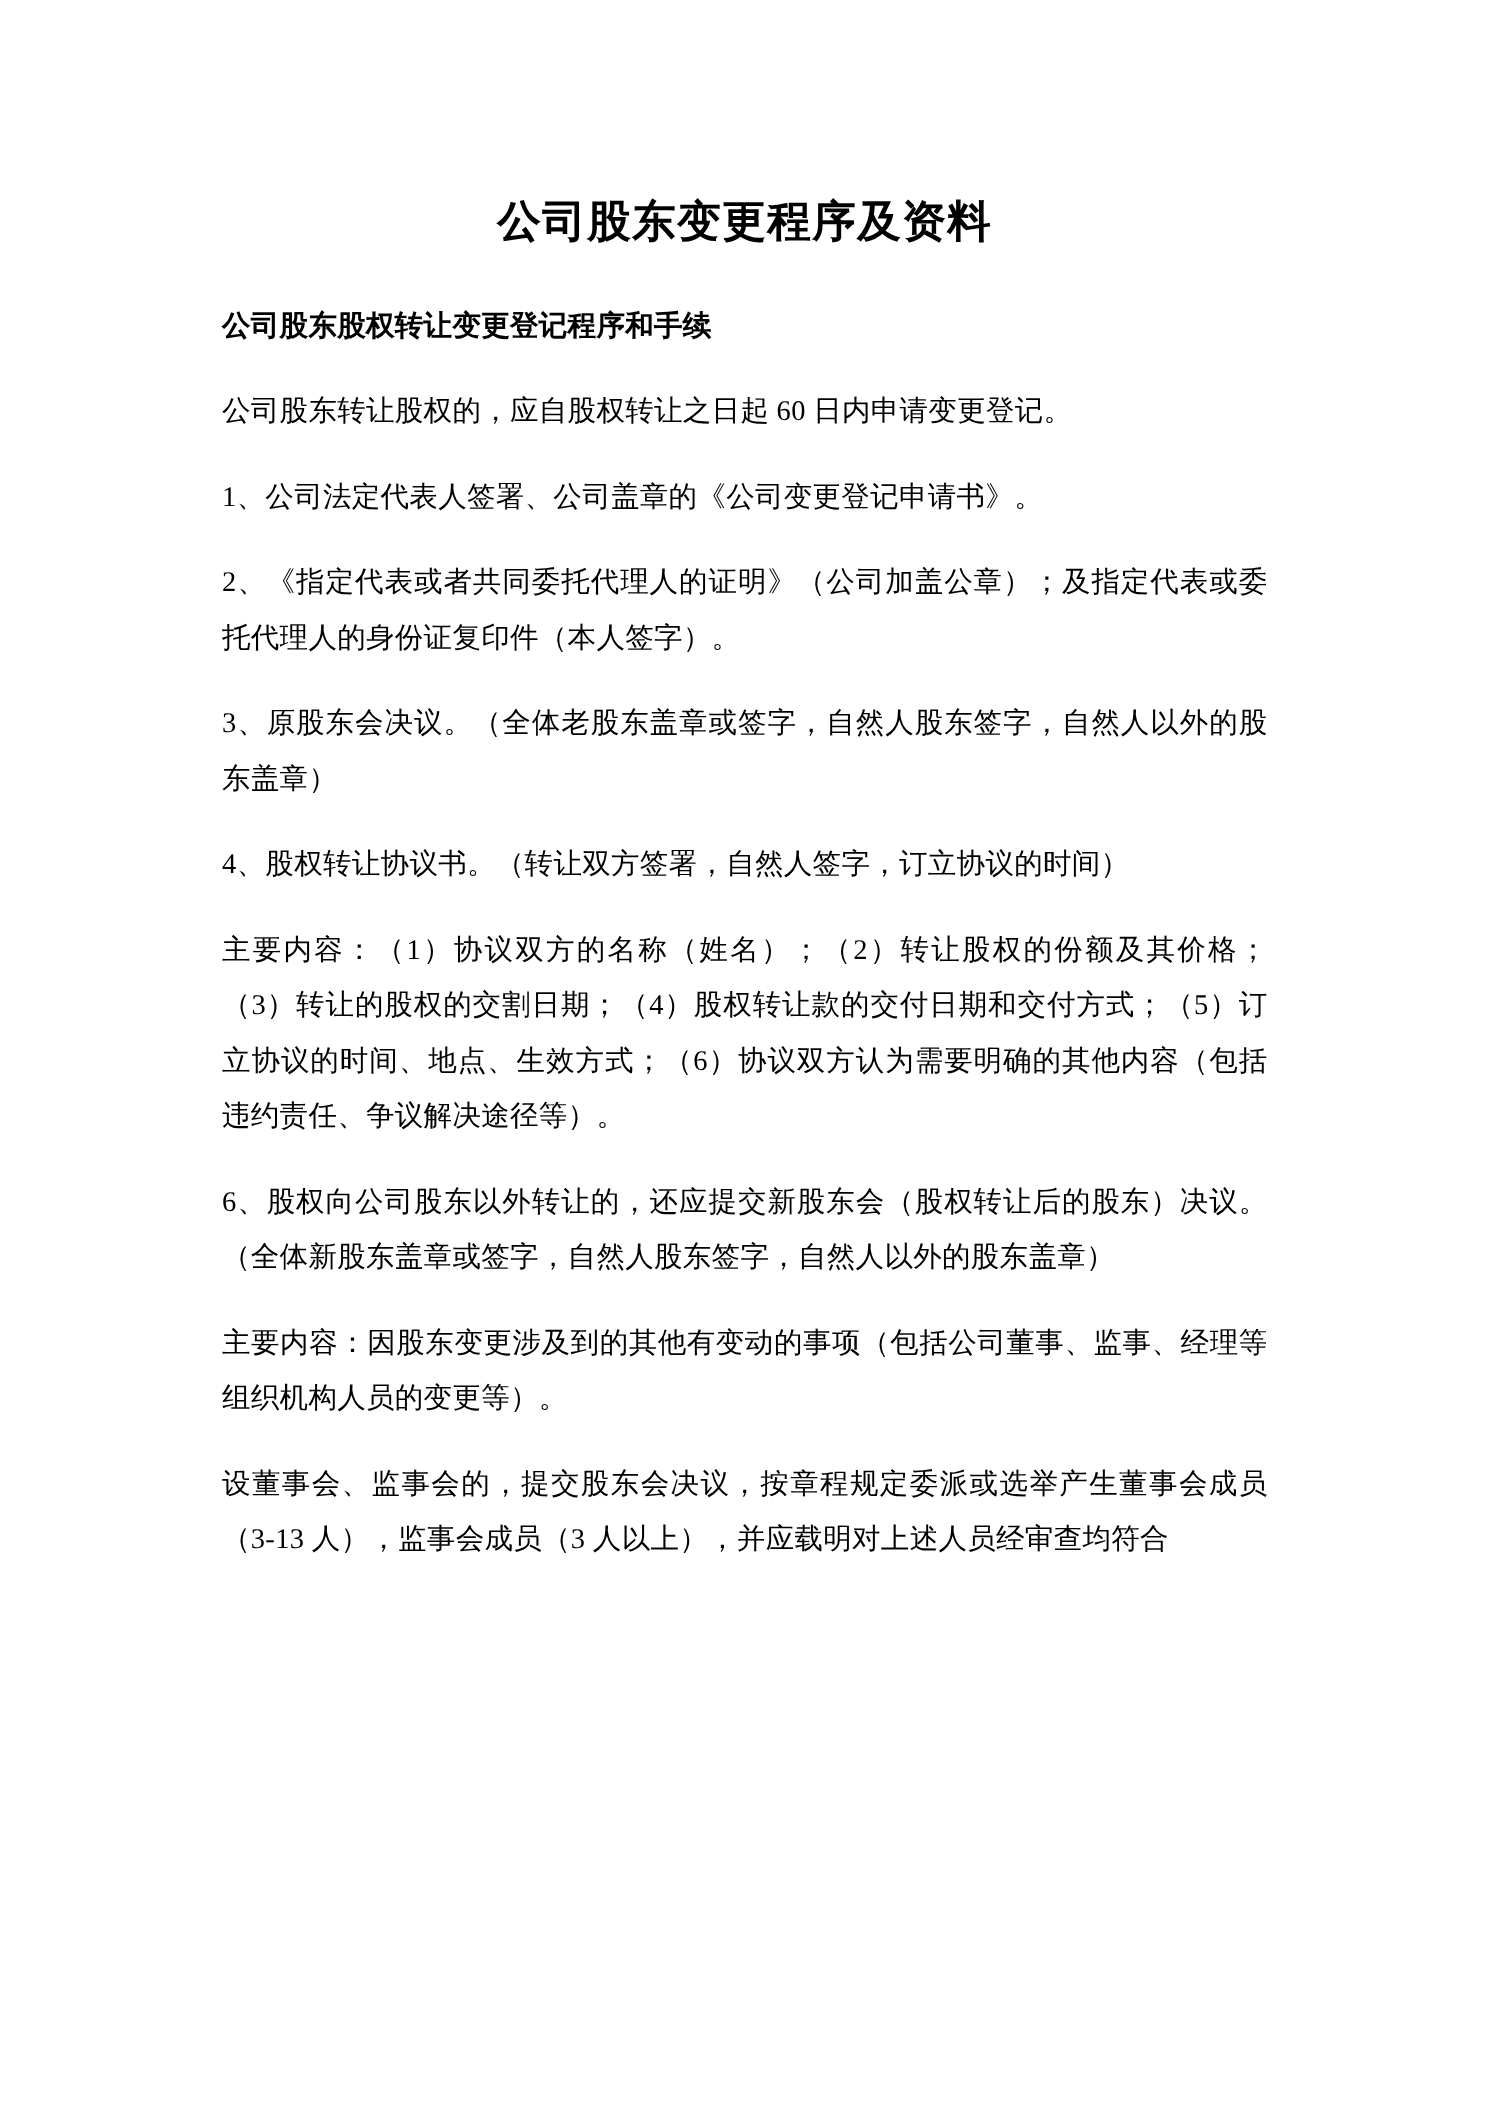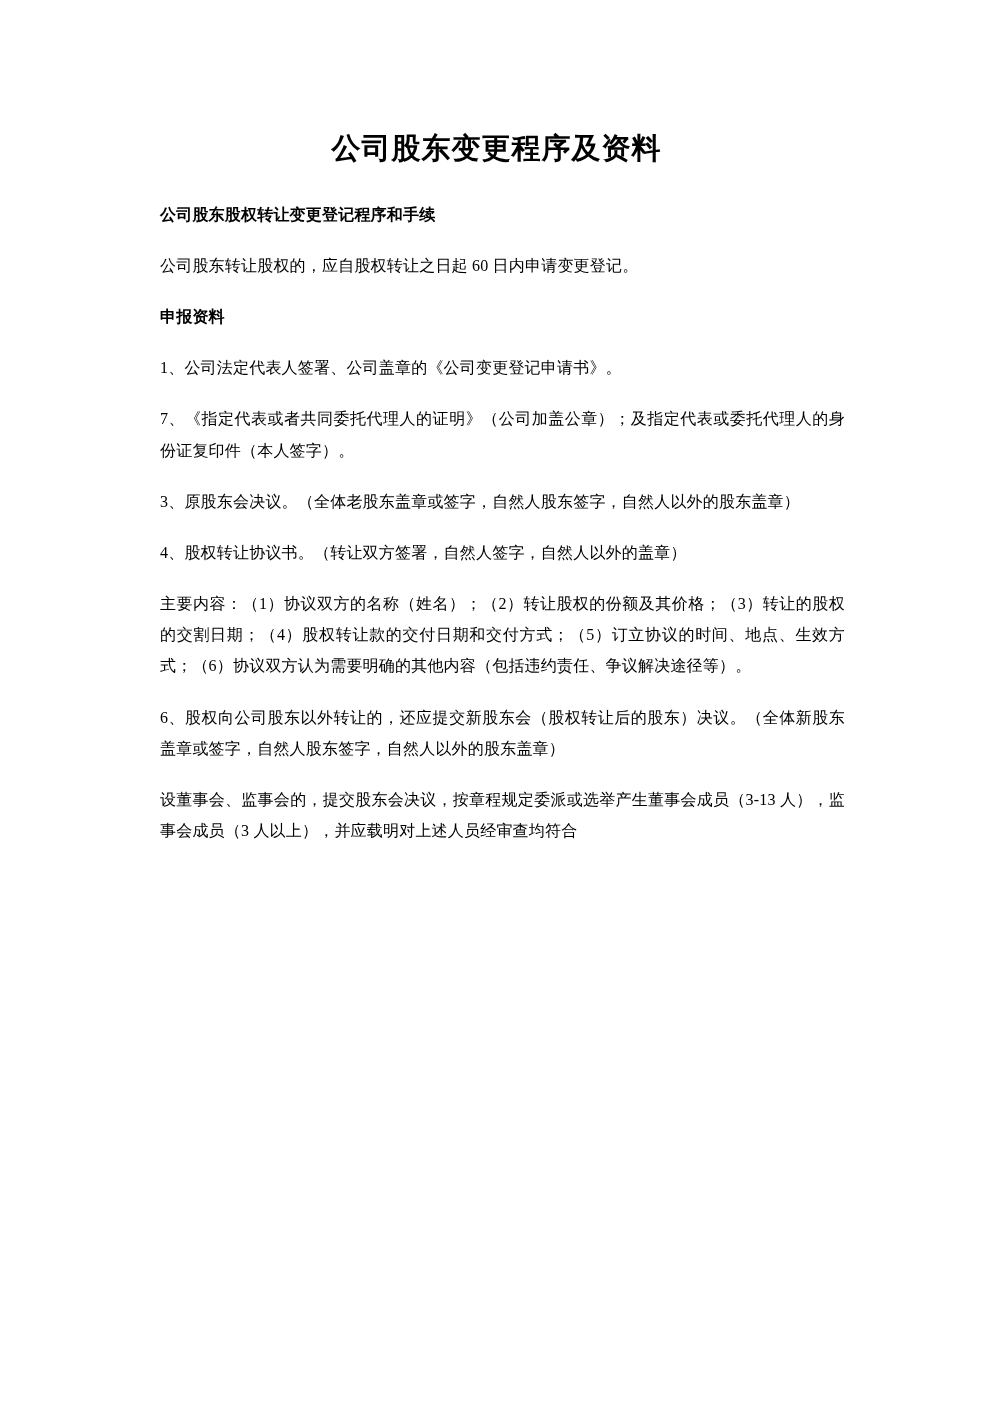--- a/index.html
+++ b/index.html
@@ -23,23 +23,23 @@
   }
   .doc-title {
     text-align: center;
     font-size: 29px;
     font-weight: bold;
     letter-spacing: 1px;
     margin: 18px 0 30px 0;
     line-height: 1.4;
   }
   p.para {
-    font-size: 16px;
+    font-size: 19px;
     line-height: 1.95;
-    margin: 0 0 20px 12px;
+    margin: 0 0 20px 0;
     text-align: justify;
     letter-spacing: 0.2px;
   }
   p.bold {
     font-weight: bold;
   }
   p.red {
     color: #000000;
   }
   .b {
@@ -50,35 +50,35 @@
 <body>
 
 <div class="page">
 
   <h1 class="doc-title">公司股东变更程序及资料</h1>
 
   <p class="para bold">公司股东股权转让变更登记程序和手续</p>
 
   <p class="para">公司股东转让股权的，应自股权转让之日起 60 日内申请变更登记。</p>
 
-  <p class="para bold">申报资料</p>
 
   <p class="para">1、公司法定代表人签署、公司盖章的《公司变更登记申请书》。</p>
 
-  <p class="para">7、《指定代表或者共同委托代理人的证明》（公司加盖公章）；及指定代表或委托代理人的身份证复印件（本人签字）。</p>
+  <p class="para">2、《指定代表或者共同委托代理人的证明》（公司加盖公章）；及指定代表或委托代理人的身份证复印件（本人签字）。</p>
 
   <p class="para red">3、原股东会决议。（全体老股东盖章或签字，自然人股东签字，自然人以外的股东盖章）</p>
 
 
   <p class="para">
-    <span>4、</span><span class="b">股权转让</span><span>协议书。（转让双方签署，自然人签字，自然人以外的盖章）</span>
+    <span>4、</span><span class="b">股权转让</span><span>协议书。（转让双方签署，自然人签字，订立协议的时间）</span>
   </p>
 
   <p class="para">
     <span>主要内容：（1）协议双方的名称（姓名）；（2）转让股权的份额及其价格；（3）转让的股权的交割日期；（4）</span><span class="b">股权转让</span><span>款的交付日期和交付方式；（5）订立协议的时间、地点、生效方式；（6）协议双方认为需要明确的其他内容（包括违约责任、争议解决途径等）。</span>
   </p>
 
   <p class="para">6、股权向公司股东以外转让的，还应提交新股东会（股权转让后的股东）决议。（全体新股东盖章或签字，自然人股东签字，自然人以外的股东盖章）</p>
 
+  <p class="para">主要内容：因股东变更涉及到的其他有变动的事项（包括公司董事、监事、经理等组织机构人员的变更等）。</p>
 
   <p class="para">设董事会、监事会的，提交股东会决议，按章程规定委派或选举产生董事会成员（3-13 人），监事会成员（3 人以上），并应载明对上述人员经审查均符合</p>
 
 </div>
 
 </body></html>

